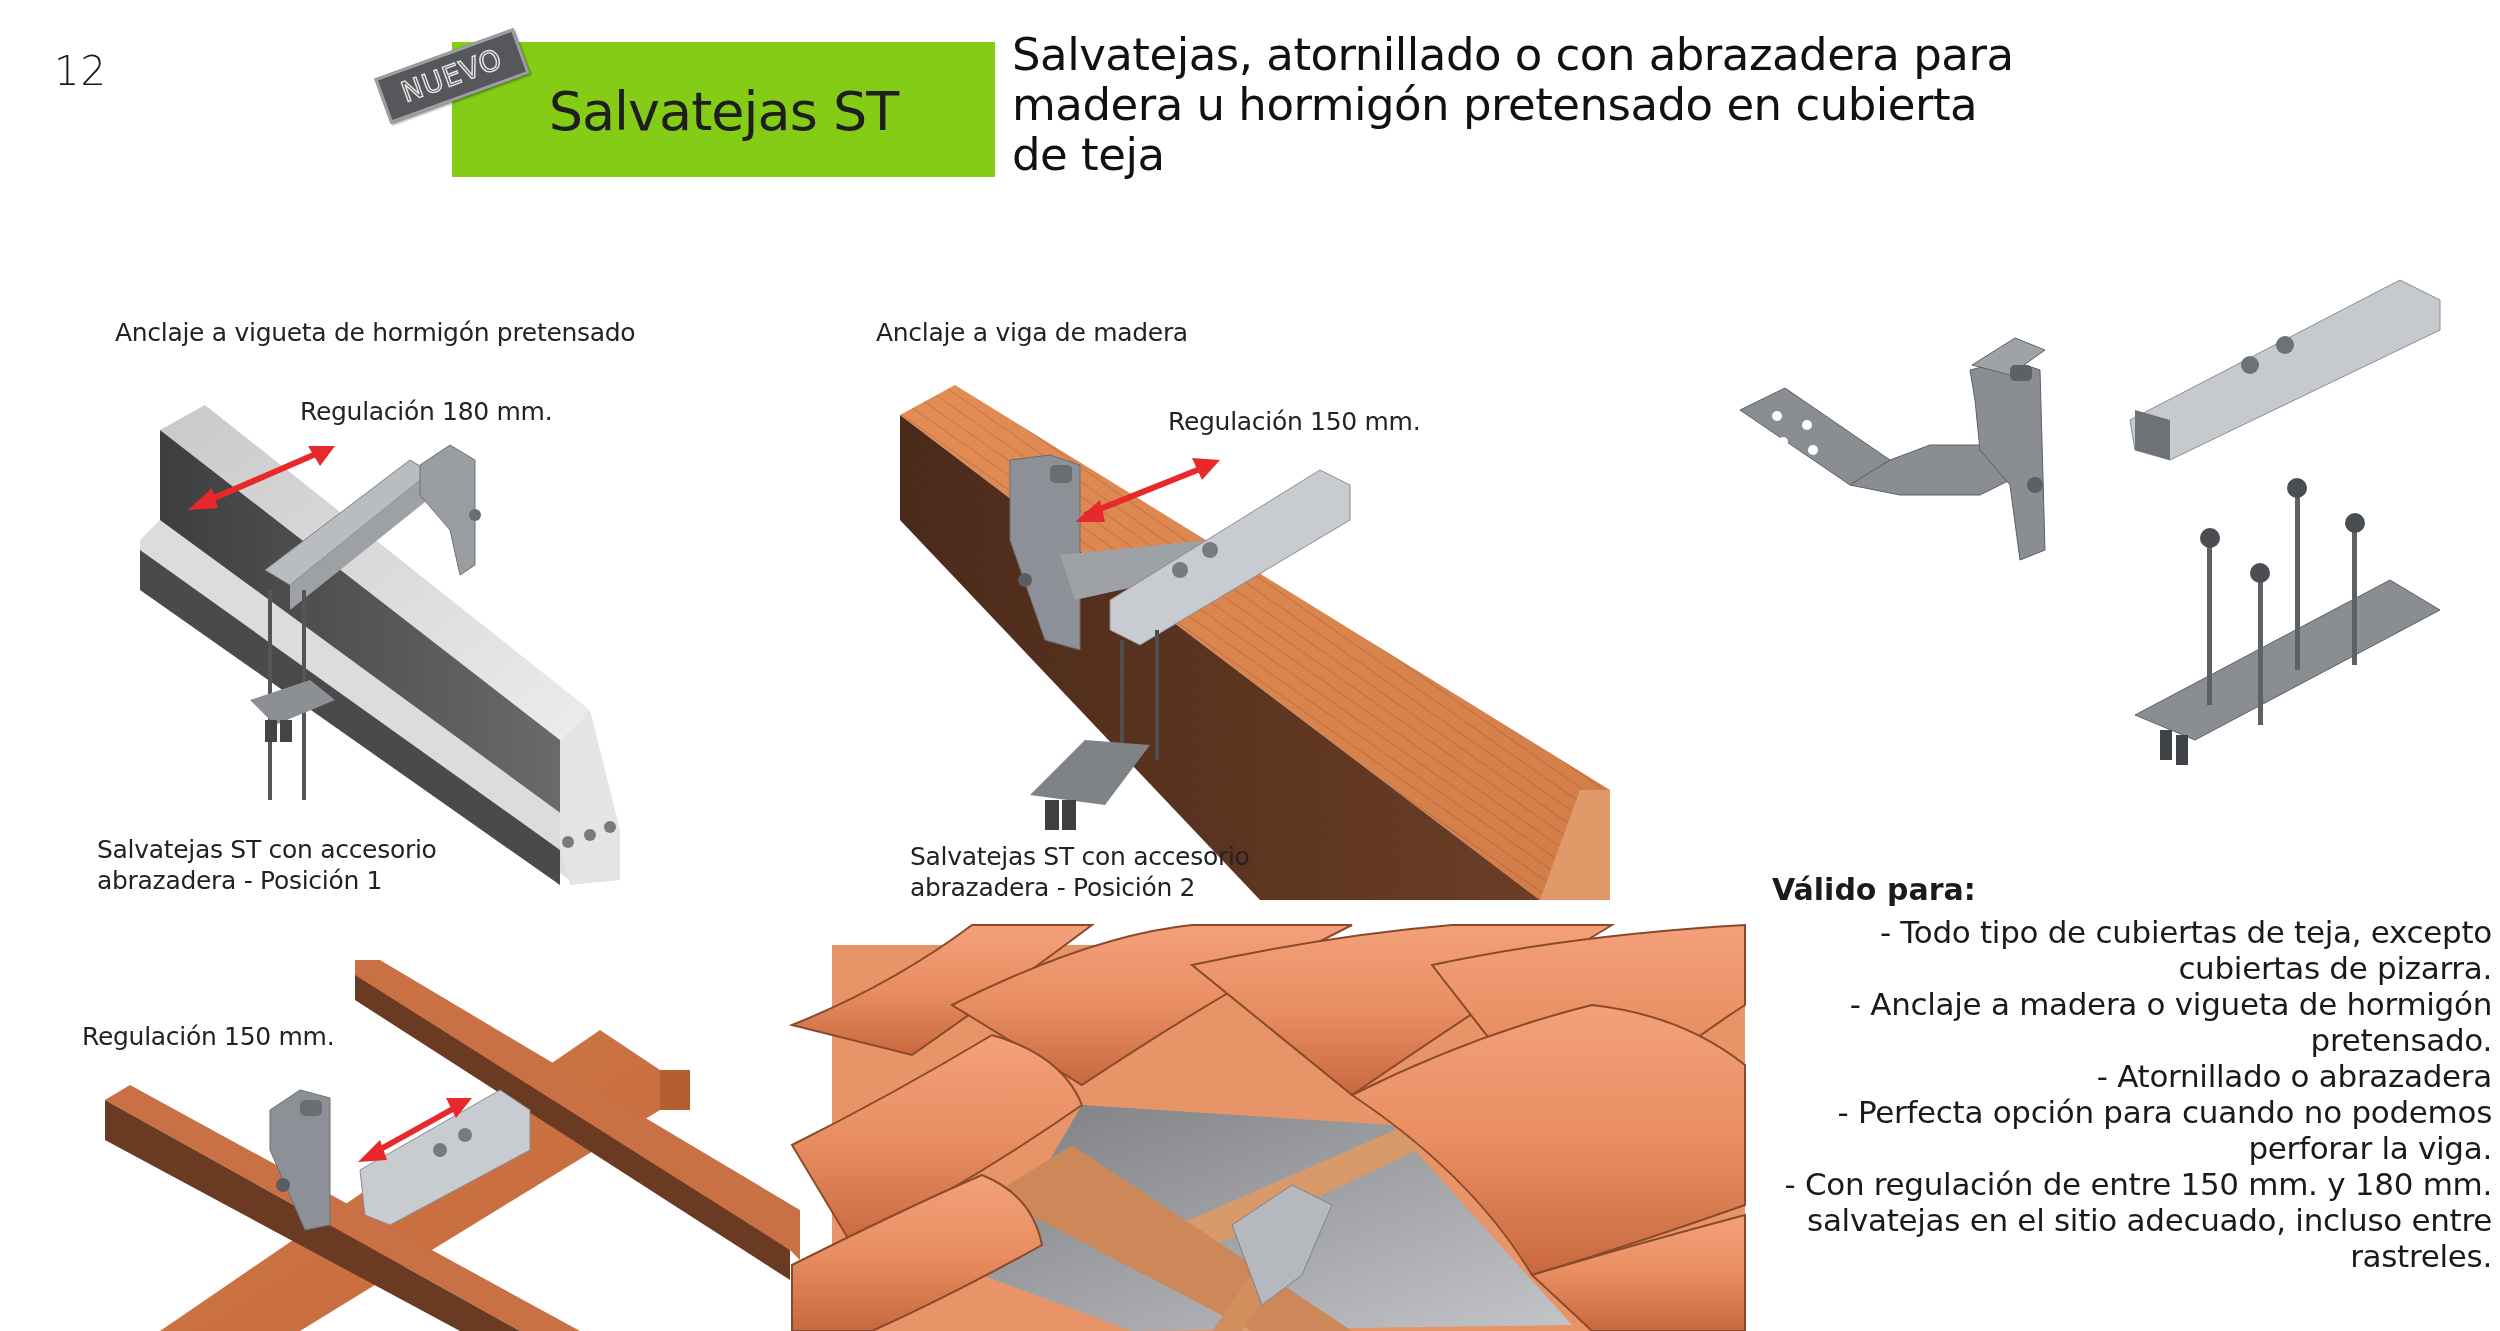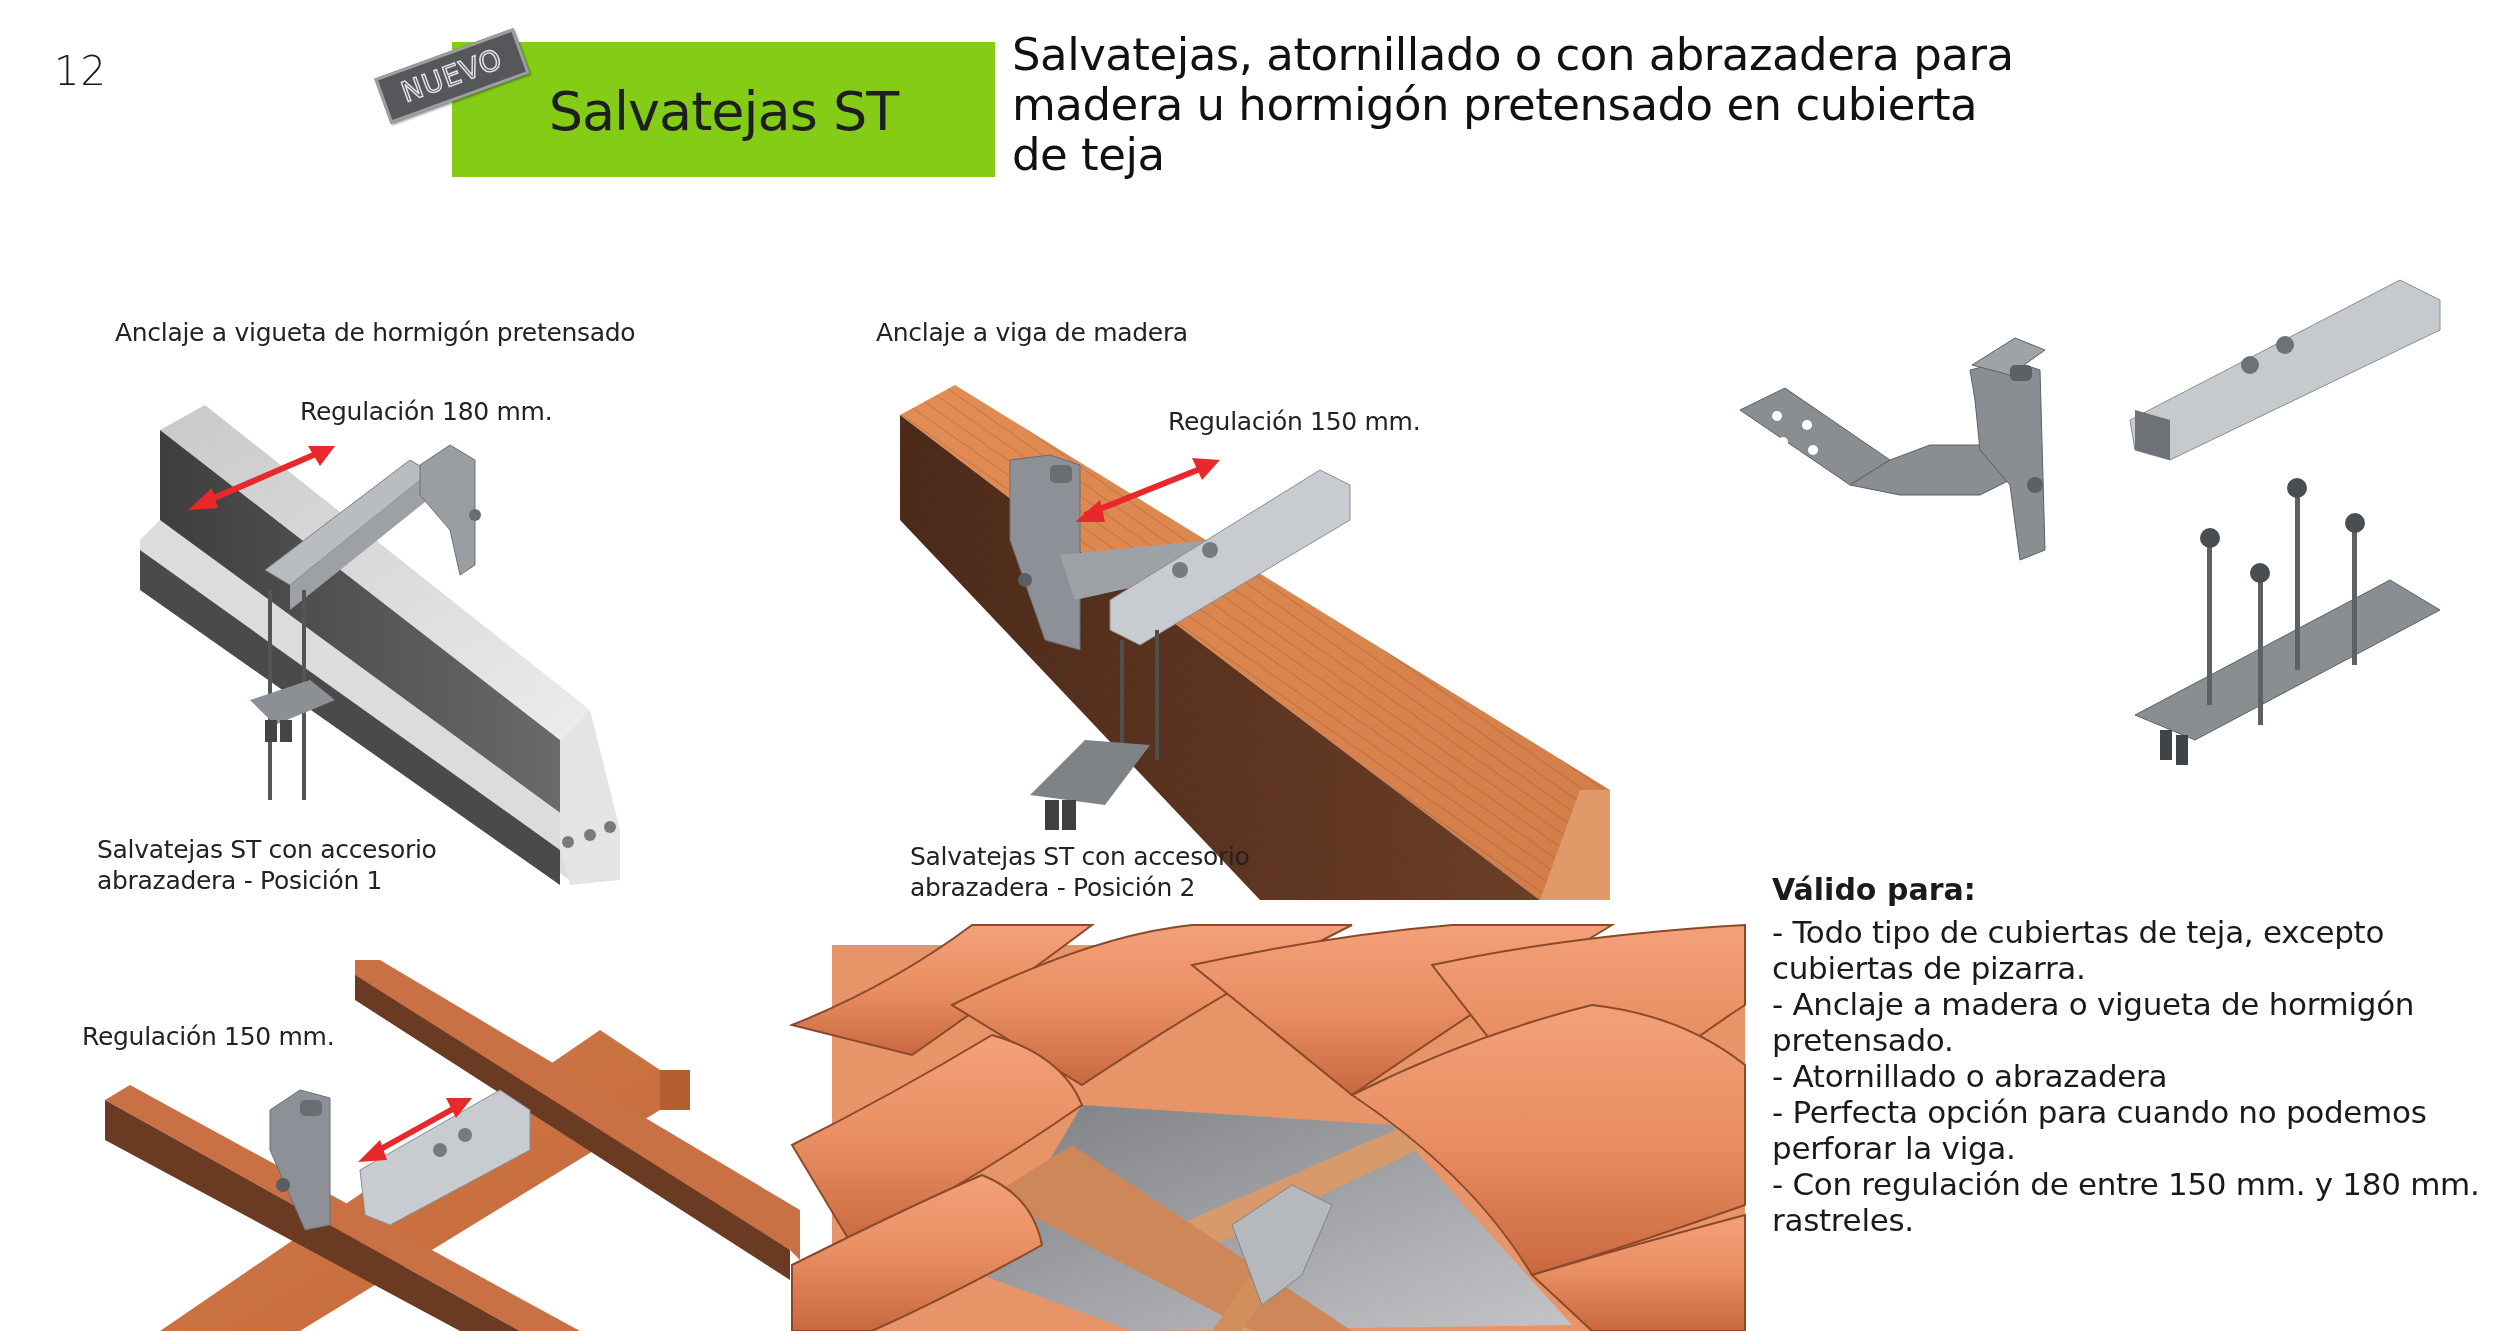--- a/index.html
+++ b/index.html
@@ -15,21 +15,21 @@
            transform: rotate(-20deg); transform-origin: center; }
   .badge-text { display:block; text-align:center; line-height:42px; font-size:28px; color:#55575b;
                 -webkit-text-stroke: 1.4px #e6e6e6; letter-spacing: 1px; }
   .headline { left: 1012px; top: 30px; width: 1000px; font-size: 45px; line-height: 50px;
               color: #111; letter-spacing: -0.5px; }
   .headline div { white-space: nowrap; }
   .label { font-size: 25px; color: #222; white-space: nowrap; letter-spacing: -0.3px; }
   .caption { font-size: 25px; line-height: 31px; color: #222; white-space: nowrap; letter-spacing: -0.3px; }
   .valid-title { left: 1772px; top: 872px; font-size: 30px; font-weight: bold; color: #1a1a1a; }
   .valid-list { left: 1772px; top: 914px; width: 720px; font-size: 31px; line-height: 36px; color: #1a1a1a; letter-spacing: -0.3px; }
-  .valid-list div { white-space: nowrap; }
+  .valid-list div { white-space: nowrap; text-align: right; }
   svg { position: absolute; overflow: visible; }
 </style>
 </head>
 <body>
 
 <div class="abs page-num">12</div>
 
 <div class="abs title-box">
   <div class="title-box-text">Salvatejas ST</div>
 </div>
@@ -257,14 +257,15 @@
 <div class="abs valid-title">Válido para:</div>
 <div class="abs valid-list">
   <div>- Todo tipo de cubiertas de teja, excepto</div>
   <div>cubiertas de pizarra.</div>
   <div>- Anclaje a madera o vigueta de hormigón</div>
   <div>pretensado.</div>
   <div>- Atornillado o abrazadera</div>
   <div>- Perfecta opción para cuando no podemos</div>
   <div>perforar la viga.</div>
   <div>- Con regulación de entre 150 mm. y 180 mm.</div>
+  <div>salvatejas en el sitio adecuado, incluso entre</div>
   <div>rastreles.</div>
 </div>
 
 </body></html>

